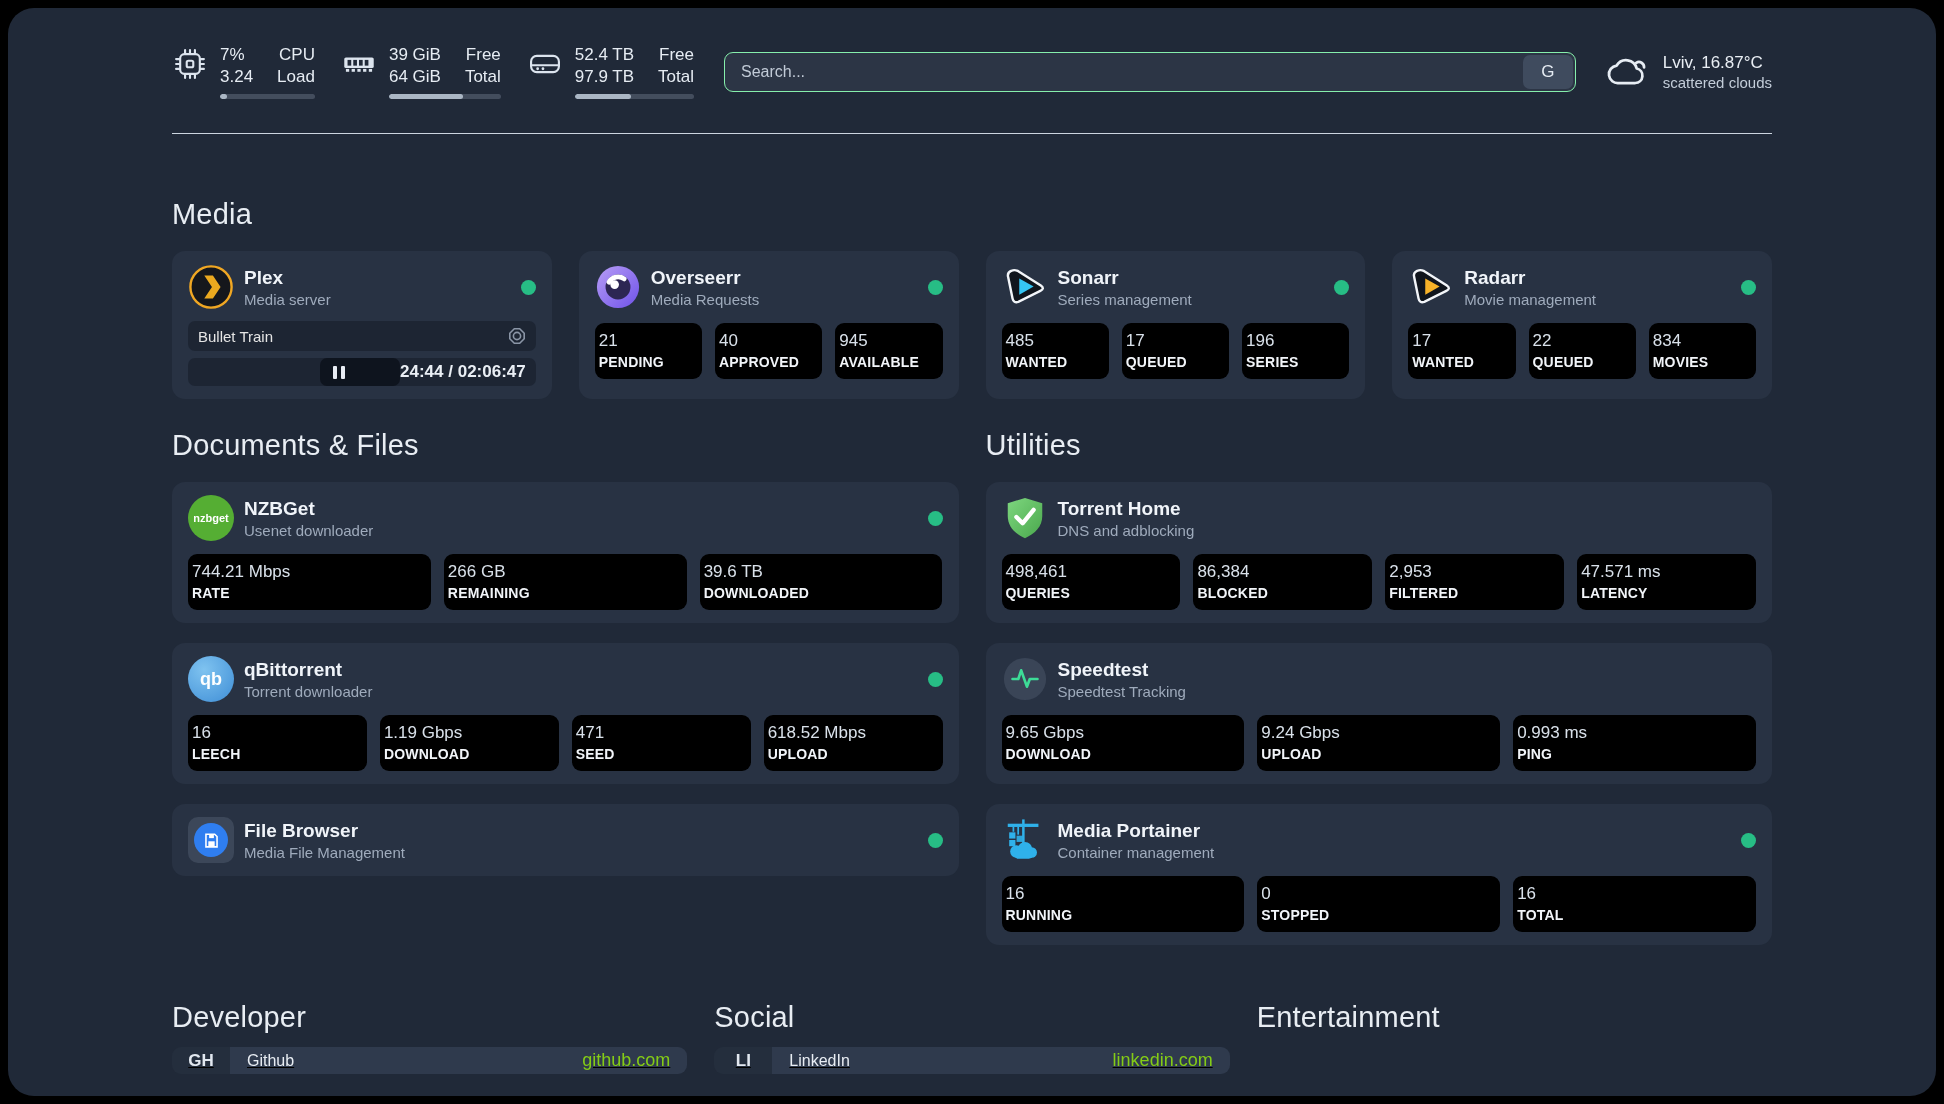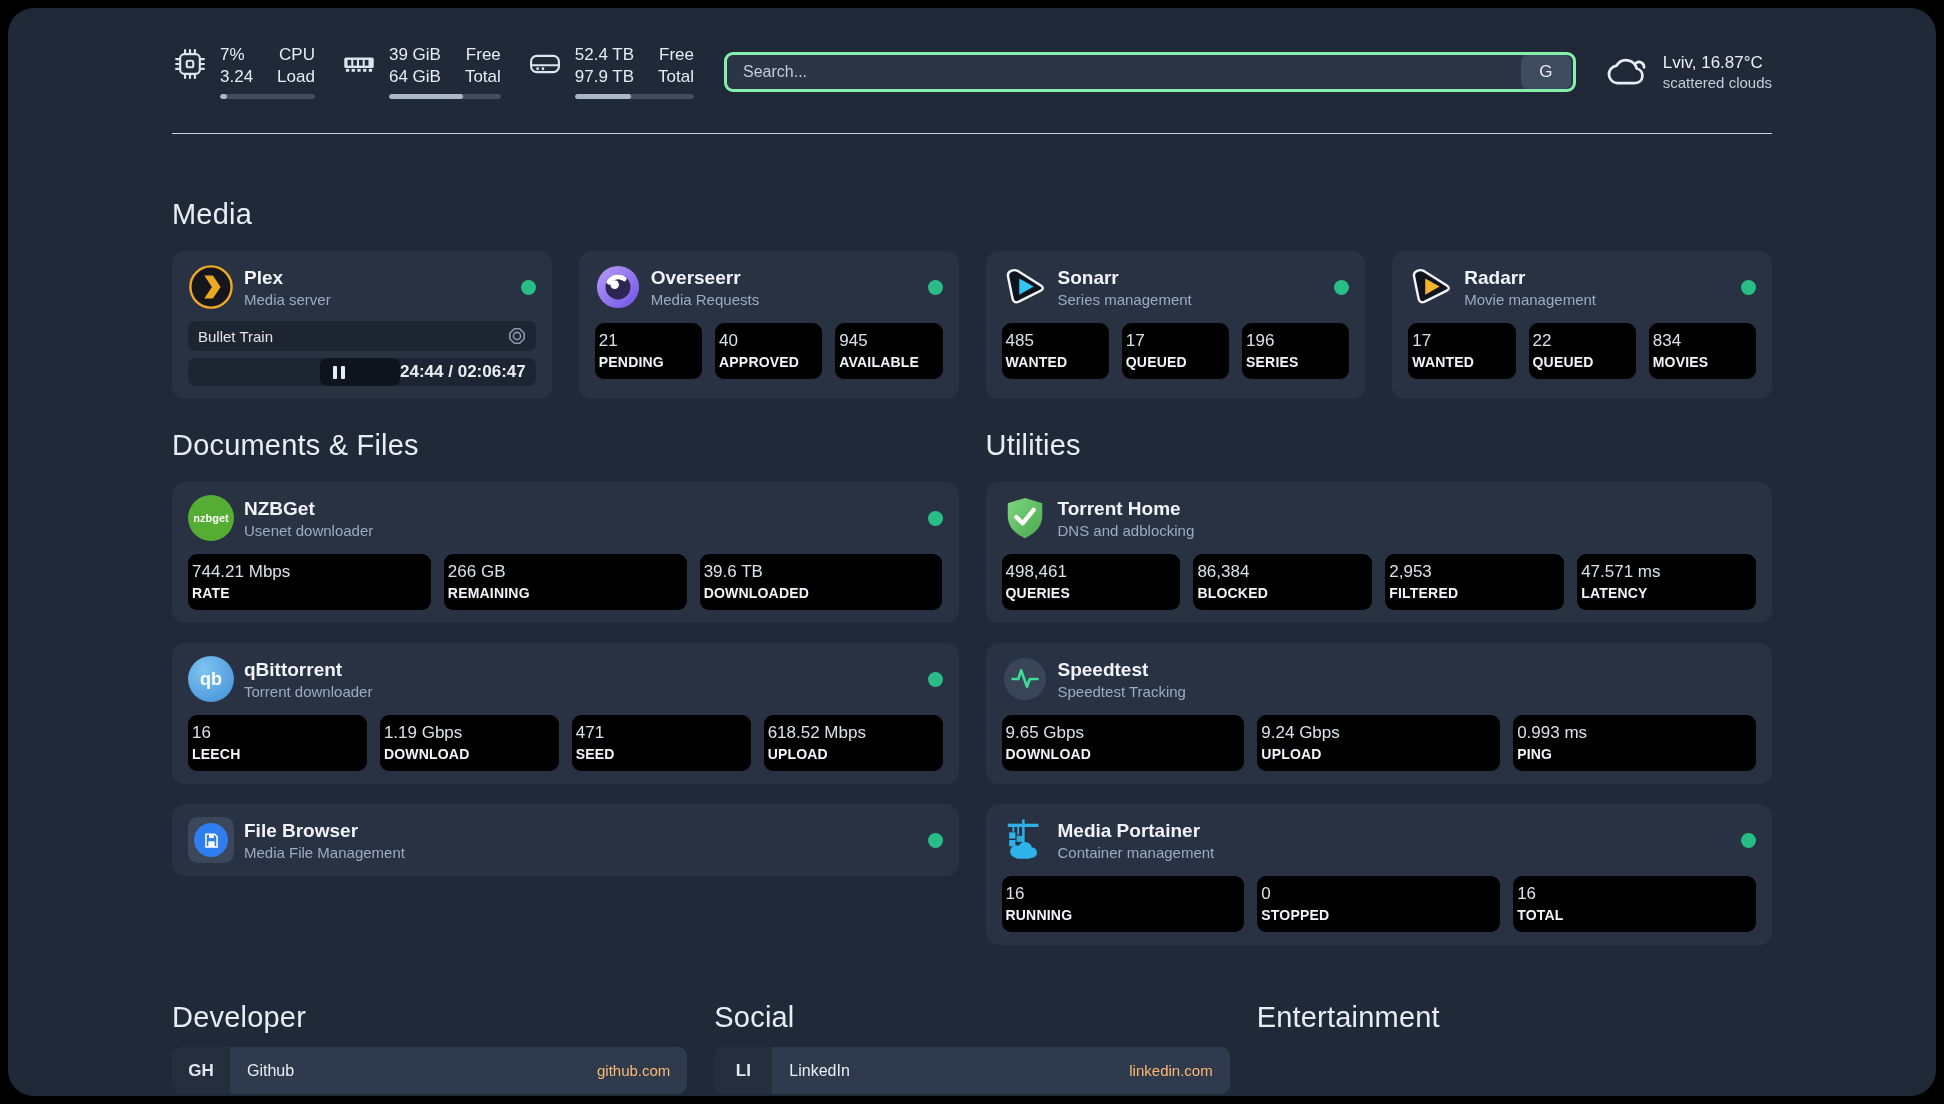--- a/index.html
+++ b/index.html
@@ -15,21 +15,21 @@
   .metrics { display:flex; align-items:center; gap:26px; }
   .metric { display:flex; align-items:flex-start; gap:12px; }
   .metric-icon { width:36px; height:36px; flex:none; margin-top:2px; }
   .metric-body { display:flex; flex-direction:column; }
   .metric-cols { display:flex; gap:24px; font-size:17px; line-height:1.3; color:#e6ecf3; }
   .label-col { text-align:right; }
   .meter { margin-top:6px; height:5px; border-radius:3px; background:rgba(125,138,156,.38); overflow:hidden; }
   .meter-fill { height:100%; background:#aab6c4; border-radius:3px; }
 
   .search { flex:1; display:flex; align-items:center; height:40px; background:#2c3545;
-            border:3px solid #86efac; border-radius:9px; padding-left:16px; }
+            border:1px solid #86efac; border-radius:9px; padding-left:16px; }
   .search input { flex:1; background:transparent; border:none; outline:none;
                   color:#e6ecf3; font-size:16px; font-family:inherit; }
   .search input::placeholder { color:#c2cbd7; }
   .provider { width:50px; height:34px; margin-right:2px; background:#3f4b5e; border-radius:7px;
               display:flex; align-items:center; justify-content:center;
               font-size:17px; color:#e6ecf3; cursor:pointer; }
   .weather { display:flex; align-items:center; gap:13px; }
   .weather-icon { width:44px; height:44px; }
   .weather-line1 { font-size:17px; color:#e9eef4; }
   .weather-line2 { font-size:15px; color:#c3cdd9; margin-top:1px; }
@@ -75,28 +75,28 @@
                   align-items:center; justify-content:center; color:#fff; font-weight:700; }
   .icon-nzbget { background:#55ae33; font-size:11px; }
   .icon-qb { background:radial-gradient(circle at 35% 30%, #7fc3f0, #3f8ed6); font-size:18px; }
   .fb-wrap { width:46px; height:46px; border-radius:10px; background:#3c4759;
              display:flex; align-items:center; justify-content:center; }
   .fb-circle { width:34px; height:34px; border-radius:50%; background:#2f7ef0;
                display:flex; align-items:center; justify-content:center; }
 
   
   .bookmarks { display:grid; grid-template-columns:repeat(3,1fr); gap:27px; margin-top:56px; padding-bottom:44px; }
-  .link-row { display:flex; height:47px; margin-top:13px; border-radius:9px; overflow:hidden; cursor:pointer; }
+  .link-row { display:flex; height:27px; margin-top:13px; border-radius:9px; overflow:hidden; cursor:pointer;text-decoration:underline; }
   .bk-col .section-title { margin-bottom:7px; }
   .abbr { width:58px; flex:none; background:#242e3d; display:flex; align-items:center; justify-content:center;
           font-size:17px; font-weight:600; color:#e2e8f0; }
   .link-body { flex:1; background:#2f3a4d; display:flex; align-items:center;
                justify-content:space-between; padding:0 17px; }
   .link-name { font-size:16px; color:#e8edf3; }
-  .link-url { font-size:15px; color:#fdba74; }
+  .link-url { font-size:18px; color:#84cc16; }
 </style>
 </head>
 <body>
 
 <div class="app">
 <div class="content">
 
   <div class="topbar">
     <div class="metrics">
 

